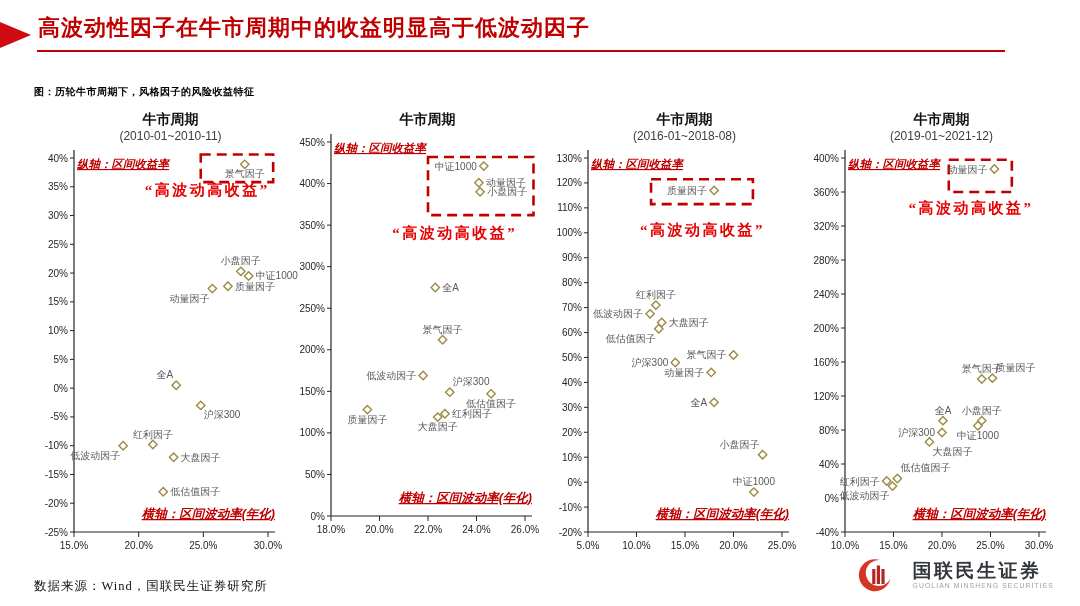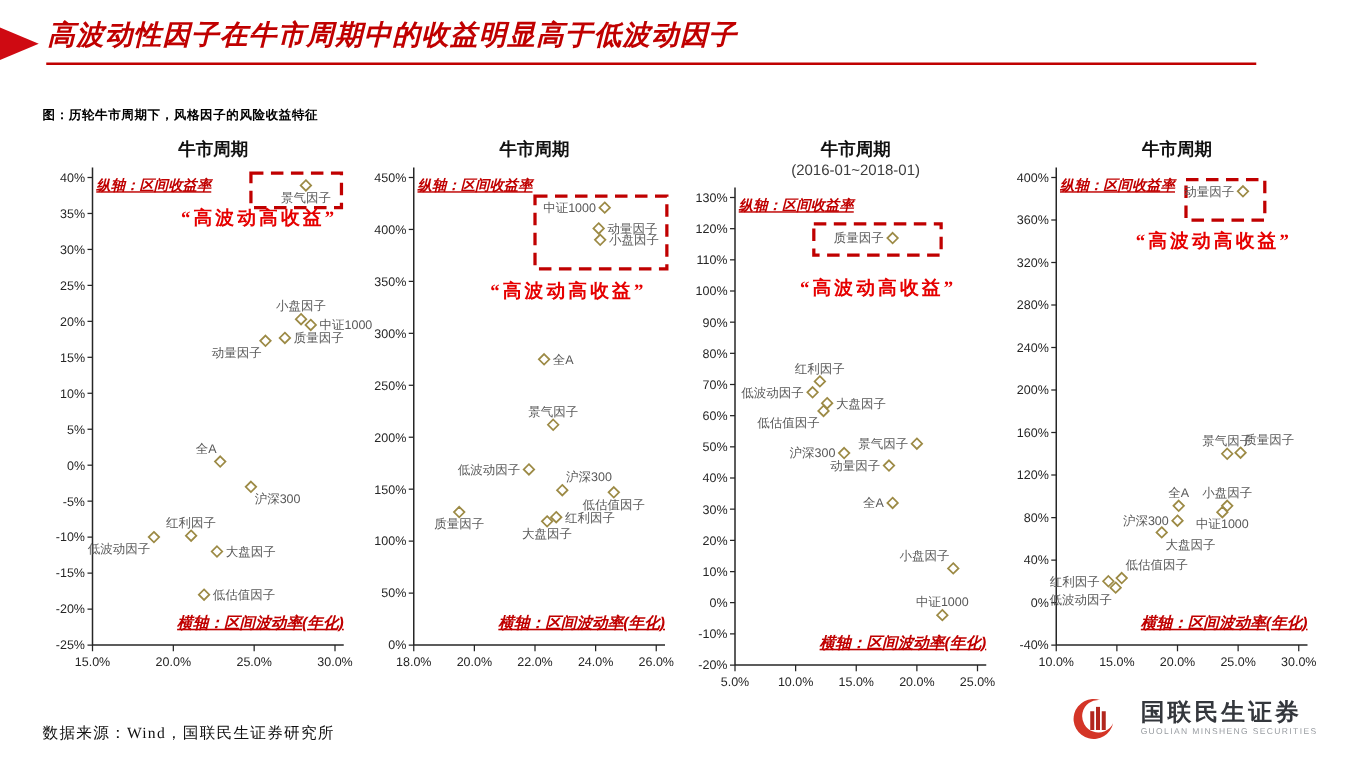--- a/index.html
+++ b/index.html
@@ -8,21 +8,21 @@
     font-family:"Liberation Sans",sans-serif;overflow:hidden;
   }
   .tri{
     position:absolute;left:0;top:22px;width:0;height:0;
     border-top:13px solid transparent;border-bottom:13px solid transparent;
     border-left:31px solid #cf0a12;
   }
   .page-title{
     position:absolute;left:38px;top:13px;width:960px;
     font-family:"Liberation Serif",serif;font-weight:bold;font-size:22px;
-    color:#c00000;letter-spacing:1px;white-space:nowrap;font-style:italic;
+    color:#c00000;letter-spacing:1px;white-space:nowrap;
   }
   .title-rule{position:absolute;left:37px;top:50px;width:968px;height:2px;background:#c00000;}
   .fig-caption{
     position:absolute;left:34px;top:85px;
     font-family:"Liberation Serif",serif;font-weight:bold;font-size:10px;color:#000;
     letter-spacing:0.5px;
   }
   .charts-row{position:absolute;left:28px;top:110px;display:flex;}
   .chart{width:257px;position:relative;}
   .chart-title{
@@ -46,20 +46,21 @@
 <body>
 
 <div class="tri"></div>
 <div class="page-title">高波动性因子在牛市周期中的收益明显高于低波动因子</div>
 <div class="title-rule"></div>
 <div class="fig-caption">图：历轮牛市周期下，风格因子的风险收益特征</div>
 
 <div class="charts-row">
   <div class="chart">
     <div class="chart-title">牛市周期</div>
+    <div class="chart-subtitle">(2010-01~2010-11)</div>
     <svg class="plot" width="257" height="415" viewBox="0 0 257 415">
         <line x1="46" y1="6" x2="46" y2="388" stroke="#262626" stroke-width="1.2"></line>
         <line x1="46" y1="388" x2="247" y2="388" stroke="#262626" stroke-width="1.2"></line>
         <line x1="42" y1="14" x2="46" y2="14" stroke="#262626" stroke-width="1"></line>
         <text x="40" y="17.5" text-anchor="end" font-size="10" fill="#262626">40%</text>
         <line x1="42" y1="42.769230769230774" x2="46" y2="42.769230769230774" stroke="#262626" stroke-width="1"></line>
         <text x="40" y="46.269230769230774" text-anchor="end" font-size="10" fill="#262626">35%</text>
         <line x1="42" y1="71.53846153846155" x2="46" y2="71.53846153846155" stroke="#262626" stroke-width="1"></line>
         <text x="40" y="75.03846153846155" text-anchor="end" font-size="10" fill="#262626">30%</text>
         <line x1="42" y1="100.3076923076923" x2="46" y2="100.3076923076923" stroke="#262626" stroke-width="1"></line>
@@ -178,21 +179,21 @@
         <path d="M82.375 277.41777777777776 L86.575 281.61777777777775 L82.375 285.81777777777774 L78.175 281.61777777777775 Z" fill="#ffffff" stroke="#9c8a45" stroke-width="1.4"></path>
         <text x="82.375" y="294.61777777777775" text-anchor="middle" font-size="10" fill="#595959">质量因子</text>
         <path d="M159.97499999999997 281.5733333333333 L164.17499999999995 285.7733333333333 L159.97499999999997 289.9733333333333 L155.77499999999998 285.7733333333333 Z" fill="#ffffff" stroke="#9c8a45" stroke-width="1.4"></path>
         <text x="166.97499999999997" y="289.2733333333333" text-anchor="start" font-size="10" fill="#595959">红利因子</text>
         <path d="M152.69999999999996 284.8977777777778 L156.89999999999995 289.09777777777776 L152.69999999999996 293.29777777777775 L148.49999999999997 289.09777777777776 Z" fill="#ffffff" stroke="#9c8a45" stroke-width="1.4"></path>
         <text x="152.69999999999996" y="302.09777777777776" text-anchor="middle" font-size="10" fill="#595959">大盘因子</text>
       </svg>
   </div>
   <div class="chart">
     <div class="chart-title">牛市周期</div>
-    <div class="chart-subtitle">(2016-01~2018-01)</div>
+    <div class="chart-subtitle">(2016-01~2018-08)</div>
     <svg class="plot" width="257" height="415" viewBox="0 0 257 415">
         <line x1="46" y1="6" x2="46" y2="388" stroke="#262626" stroke-width="1.2"></line>
         <line x1="46" y1="388" x2="247" y2="388" stroke="#262626" stroke-width="1.2"></line>
         <line x1="42" y1="14" x2="46" y2="14" stroke="#262626" stroke-width="1"></line>
         <text x="40" y="17.5" text-anchor="end" font-size="10" fill="#262626">130%</text>
         <line x1="42" y1="38.93333333333334" x2="46" y2="38.93333333333334" stroke="#262626" stroke-width="1"></line>
         <text x="40" y="42.43333333333334" text-anchor="end" font-size="10" fill="#262626">120%</text>
         <line x1="42" y1="63.86666666666667" x2="46" y2="63.86666666666667" stroke="#262626" stroke-width="1"></line>
         <text x="40" y="67.36666666666667" text-anchor="end" font-size="10" fill="#262626">110%</text>
         <line x1="42" y1="88.8" x2="46" y2="88.8" stroke="#262626" stroke-width="1"></line>
@@ -254,20 +255,21 @@
         <path d="M172.10000000000002 254.1466666666667 L176.3 258.3466666666667 L172.10000000000002 262.5466666666667 L167.90000000000003 258.3466666666667 Z" fill="#ffffff" stroke="#9c8a45" stroke-width="1.4"></path>
         <text x="165.10000000000002" y="261.8466666666667" text-anchor="end" font-size="10" fill="#595959">全A</text>
         <path d="M220.6 306.50666666666666 L224.79999999999998 310.70666666666665 L220.6 314.90666666666664 L216.4 310.70666666666665 Z" fill="#ffffff" stroke="#9c8a45" stroke-width="1.4"></path>
         <text x="217.6" y="303.70666666666665" text-anchor="end" font-size="10" fill="#595959">小盘因子</text>
         <path d="M211.87 343.9066666666667 L216.07 348.1066666666667 L211.87 352.3066666666667 L207.67000000000002 348.1066666666667 Z" fill="#ffffff" stroke="#9c8a45" stroke-width="1.4"></path>
         <text x="211.87" y="341.1066666666667" text-anchor="middle" font-size="10" fill="#595959">中证1000</text>
       </svg>
   </div>
   <div class="chart">
     <div class="chart-title">牛市周期</div>
+    <div class="chart-subtitle">(2019-01~2021-12)</div>
     <svg class="plot" width="257" height="415" viewBox="0 0 257 415">
         <line x1="46" y1="6" x2="46" y2="388" stroke="#262626" stroke-width="1.2"></line>
         <line x1="46" y1="388" x2="247" y2="388" stroke="#262626" stroke-width="1.2"></line>
         <line x1="42" y1="14" x2="46" y2="14" stroke="#262626" stroke-width="1"></line>
         <text x="40" y="17.5" text-anchor="end" font-size="10" fill="#262626">400%</text>
         <line x1="42" y1="48" x2="46" y2="48" stroke="#262626" stroke-width="1"></line>
         <text x="40" y="51.5" text-anchor="end" font-size="10" fill="#262626">360%</text>
         <line x1="42" y1="82" x2="46" y2="82" stroke="#262626" stroke-width="1"></line>
         <text x="40" y="85.5" text-anchor="end" font-size="10" fill="#262626">320%</text>
         <line x1="42" y1="115.99999999999999" x2="46" y2="115.99999999999999" stroke="#262626" stroke-width="1"></line>

